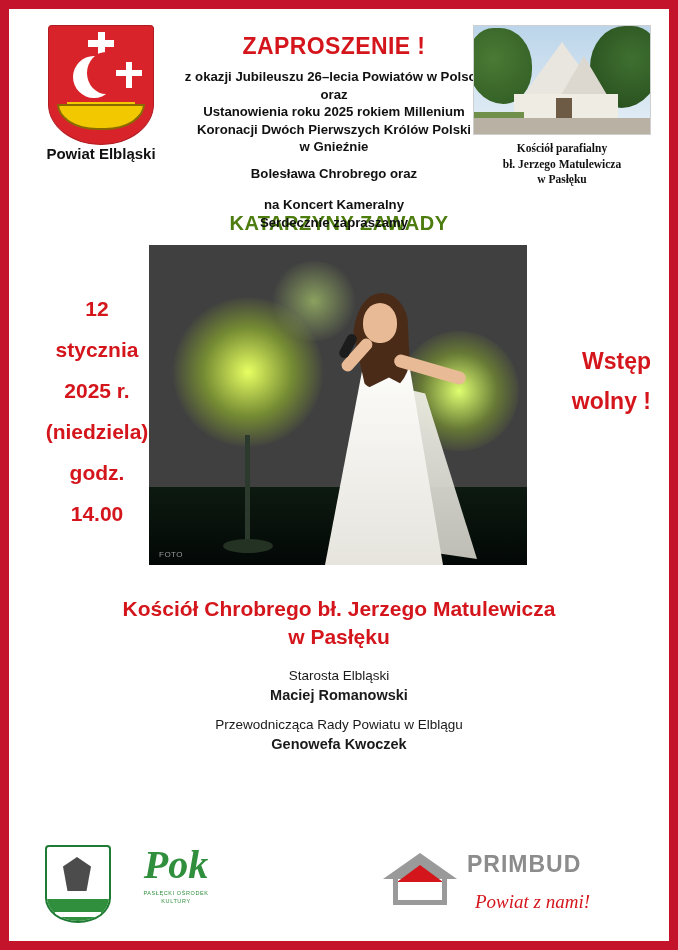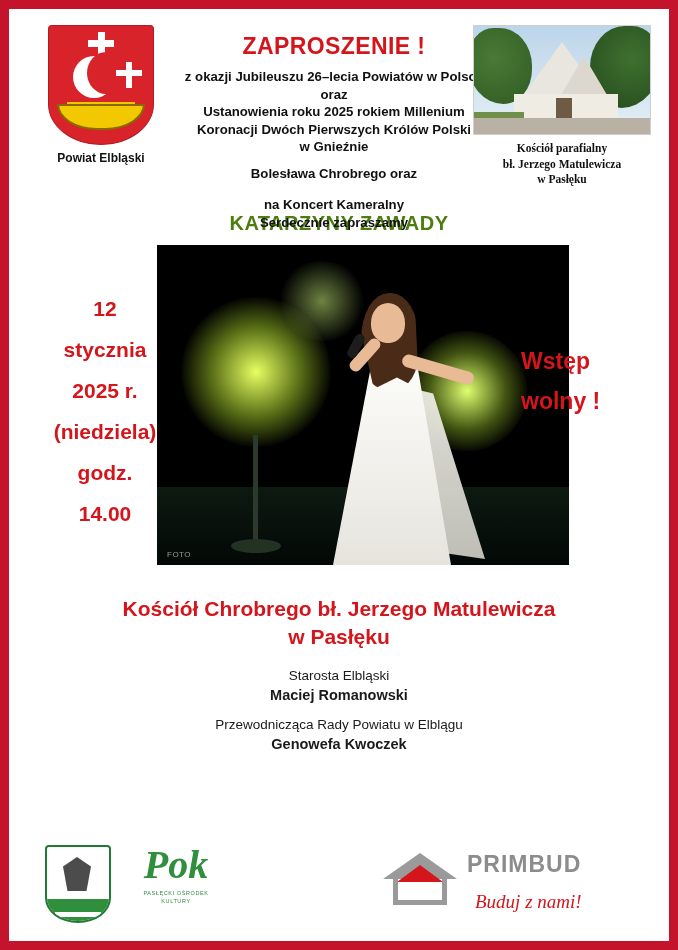--- a/index.html
+++ b/index.html
@@ -114,22 +114,21 @@
   .coa-mast {
     position: absolute;
     left: 50%;
     bottom: 38px;
     margin-left: -34px;
     width: 68px;
     height: 4px;
     background: #f2c800;
   }
   .coa-label {
-    margin-top: 6px;
-    font-size: 12px;
+    font-size: 15px;
     font-weight: bold;
     color: #111111;
   }
 
   
   .invite {
     position: absolute;
     left: 150px;
     top: 14px;
     width: 350px;
@@ -269,51 +268,50 @@
     color: #4d7c0f;
     letter-spacing: 0.5px;
     margin-top: 3px;
   }
 
   
   .middle {
     position: relative;
     margin-top: 10px;
     height: 330px;
-    margin-left: 8px;
   }
   .date-col {
     position: absolute;
     left: 26px;
     top: 44px;
     width: 124px;
     text-align: center;
     color: #d4161c;
     font-size: 21px;
     font-weight: bold;
     line-height: 1.95;
   }
   .wstep-col {
     position: absolute;
     right: 18px;
     top: 96px;
     width: 130px;
-    text-align: left;
+    text-align: right;
     color: #d4161c;
     font-size: 23px;
     font-weight: bold;
     line-height: 1.75;
   }
   .singer-photo {
     position: absolute;
     left: 140px;
     top: 0;
-    width: 412px;
+    width: 378px;
     height: 320px;
-    background: #000000;
+    background: #404040;
     overflow: hidden;
   }
   .stage-glowA {
     position: absolute;
     left: 24px;
     top: 52px;
     width: 150px;
     height: 150px;
     border-radius: 50%;
     background: radial-gradient(circle, #e8ff62 0%, rgba(160,200,40,0.55) 42%, rgba(20,40,10,0) 72%);
@@ -709,17 +707,17 @@
       <div class="pok-sub">PASŁĘCKI OŚRODEK KULTURY</div>
     </div>
 
     <div class="logo-primbud">
       <div class="primbud-house">
         <div class="ph-roof"></div>
         <div class="ph-roof-red"></div>
         <div class="ph-walls"></div>
       </div>
       <div class="primbud-name">PRIMBUD</div>
-      <div class="primbud-slogan">Buduj z nami!</div>
+      <div class="primbud-slogan">Powiat z nami!</div>
     </div>
   </div>
 
 </div>
 
 </body></html>

